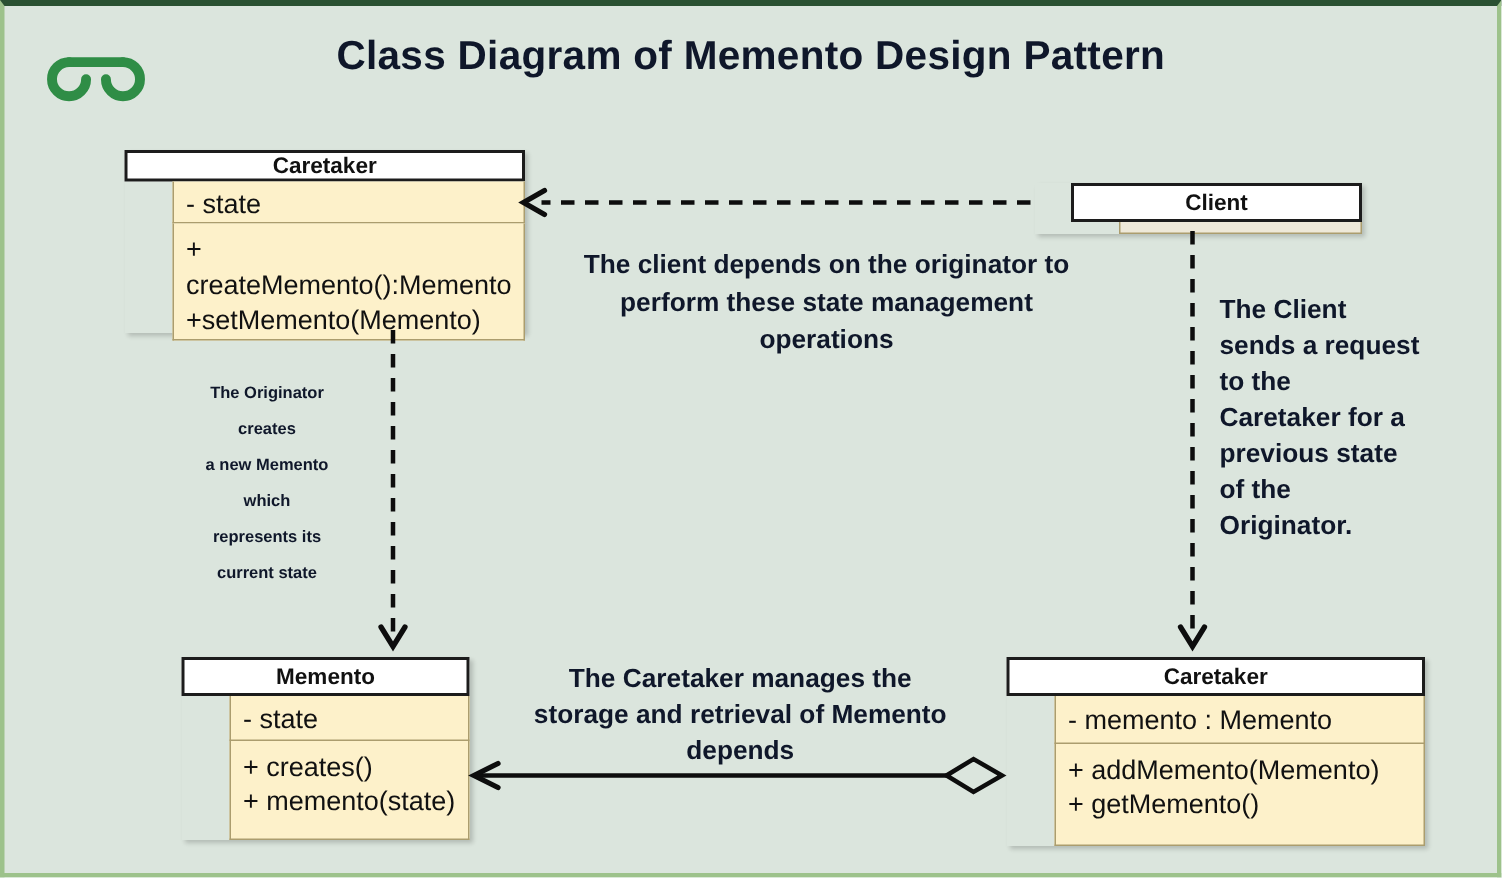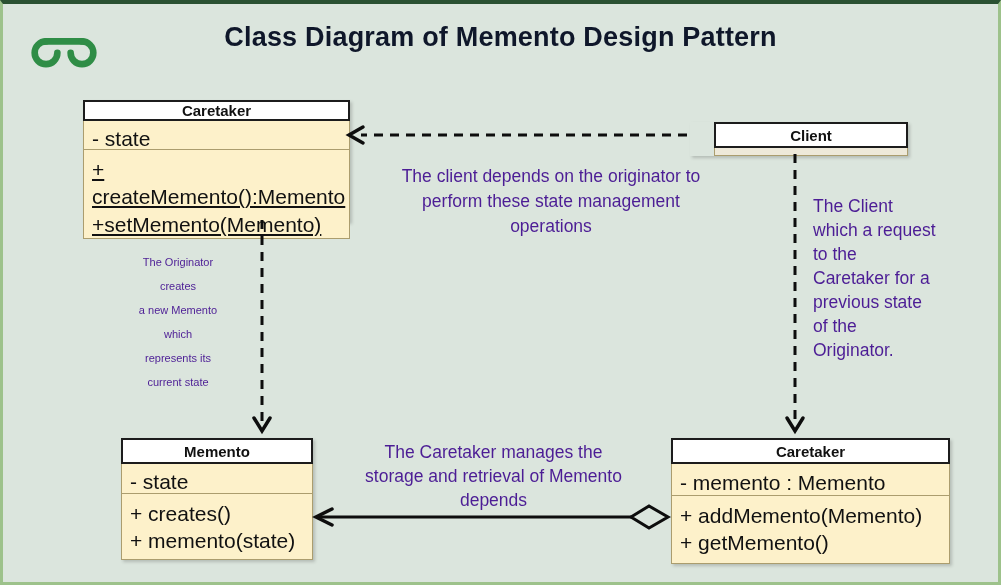--- a/index.html
+++ b/index.html
@@ -33,45 +33,46 @@
     background:var(--header-fill);border:2px solid var(--header-stroke);
     font-weight:700;font-size:15px;text-align:center;
     display:flex;align-items:center;justify-content:center;
     box-sizing:border-box;
   }
   .uml-section{
     background:var(--box-fill);
     border-left:1px solid var(--box-stroke);
     border-right:1px solid var(--box-stroke);
     border-bottom:1px solid var(--box-stroke);
-    font-size:21px;line-height:1.3;
+    font-size:18px;line-height:1.3;
     padding:4px 0 0 8px;box-sizing:border-box;
     white-space:pre-line;
+    margin-left:32px;
   }
   .box-originator{left:80px;top:96px;width:267px;height:122px;}
   .box-originator .uml-header{height:27px;}
   .box-originator .attrs{height:29px;padding-top:4px;}
-  .box-originator .methods{flex:1;padding-top:6px;text-decoration:underline;}
+  .box-originator .methods{flex:1;padding-top:6px;}
 
   .box-client{left:687px;top:118px;width:194px;height:34px;padding-left:24px;}
   .box-client .uml-header{height:26px;}
   .box-client .strip{flex:1;padding:0;background:#eee9d9;}
 
   .box-memento{left:118px;top:434px;width:192px;height:122px;justify-content:space-between;}
   .box-memento .uml-header{height:26px;}
   .box-memento .attrs{height:30px;}
   .box-memento .methods{flex:1;padding-top:6px;}
 
   .box-caretaker{left:668px;top:434px;width:279px;height:126px;}
   .box-caretaker .uml-header{height:26px;}
   .box-caretaker .attrs{height:32px;padding-top:5px;}
   .box-caretaker .methods{flex:1;padding-top:6px;}
 
   
-  .note{position:absolute;font-weight:400;white-space:pre-line;color:#4c1d95;}
+  .note{position:absolute;font-weight:700;white-space:pre-line;color:#0f172a;}
   .note-client-originator{left:358px;top:160px;width:380px;text-align:center;
     font-size:17.5px;line-height:25px;}
   .note-originator-memento{left:90px;top:246px;width:170px;text-align:center;
     font-size:11px;line-height:24px;}
   .note-client-caretaker{left:810px;top:190px;width:180px;text-align:left;
     font-size:17.5px;line-height:24px;}
   .note-caretaker-memento{left:318px;top:436px;width:345px;text-align:center;
     font-size:17.5px;line-height:24px;}
 
   
@@ -126,21 +127,21 @@
   <div class="note note-client-originator">The client depends on the originator to
 perform these state management
 operations</div>
   <div class="note note-originator-memento">The Originator
 creates
 a new Memento
 which
 represents its
 current state</div>
   <div class="note note-client-caretaker">The Client
-which a request
+sends a request
 to the
 Caretaker for a
 previous state
 of the
 Originator.</div>
   <div class="note note-caretaker-memento">The Caretaker manages the
 storage and retrieval of Memento
 depends</div>
 
   <svg class="overlay" viewBox="0 0 995 578">

